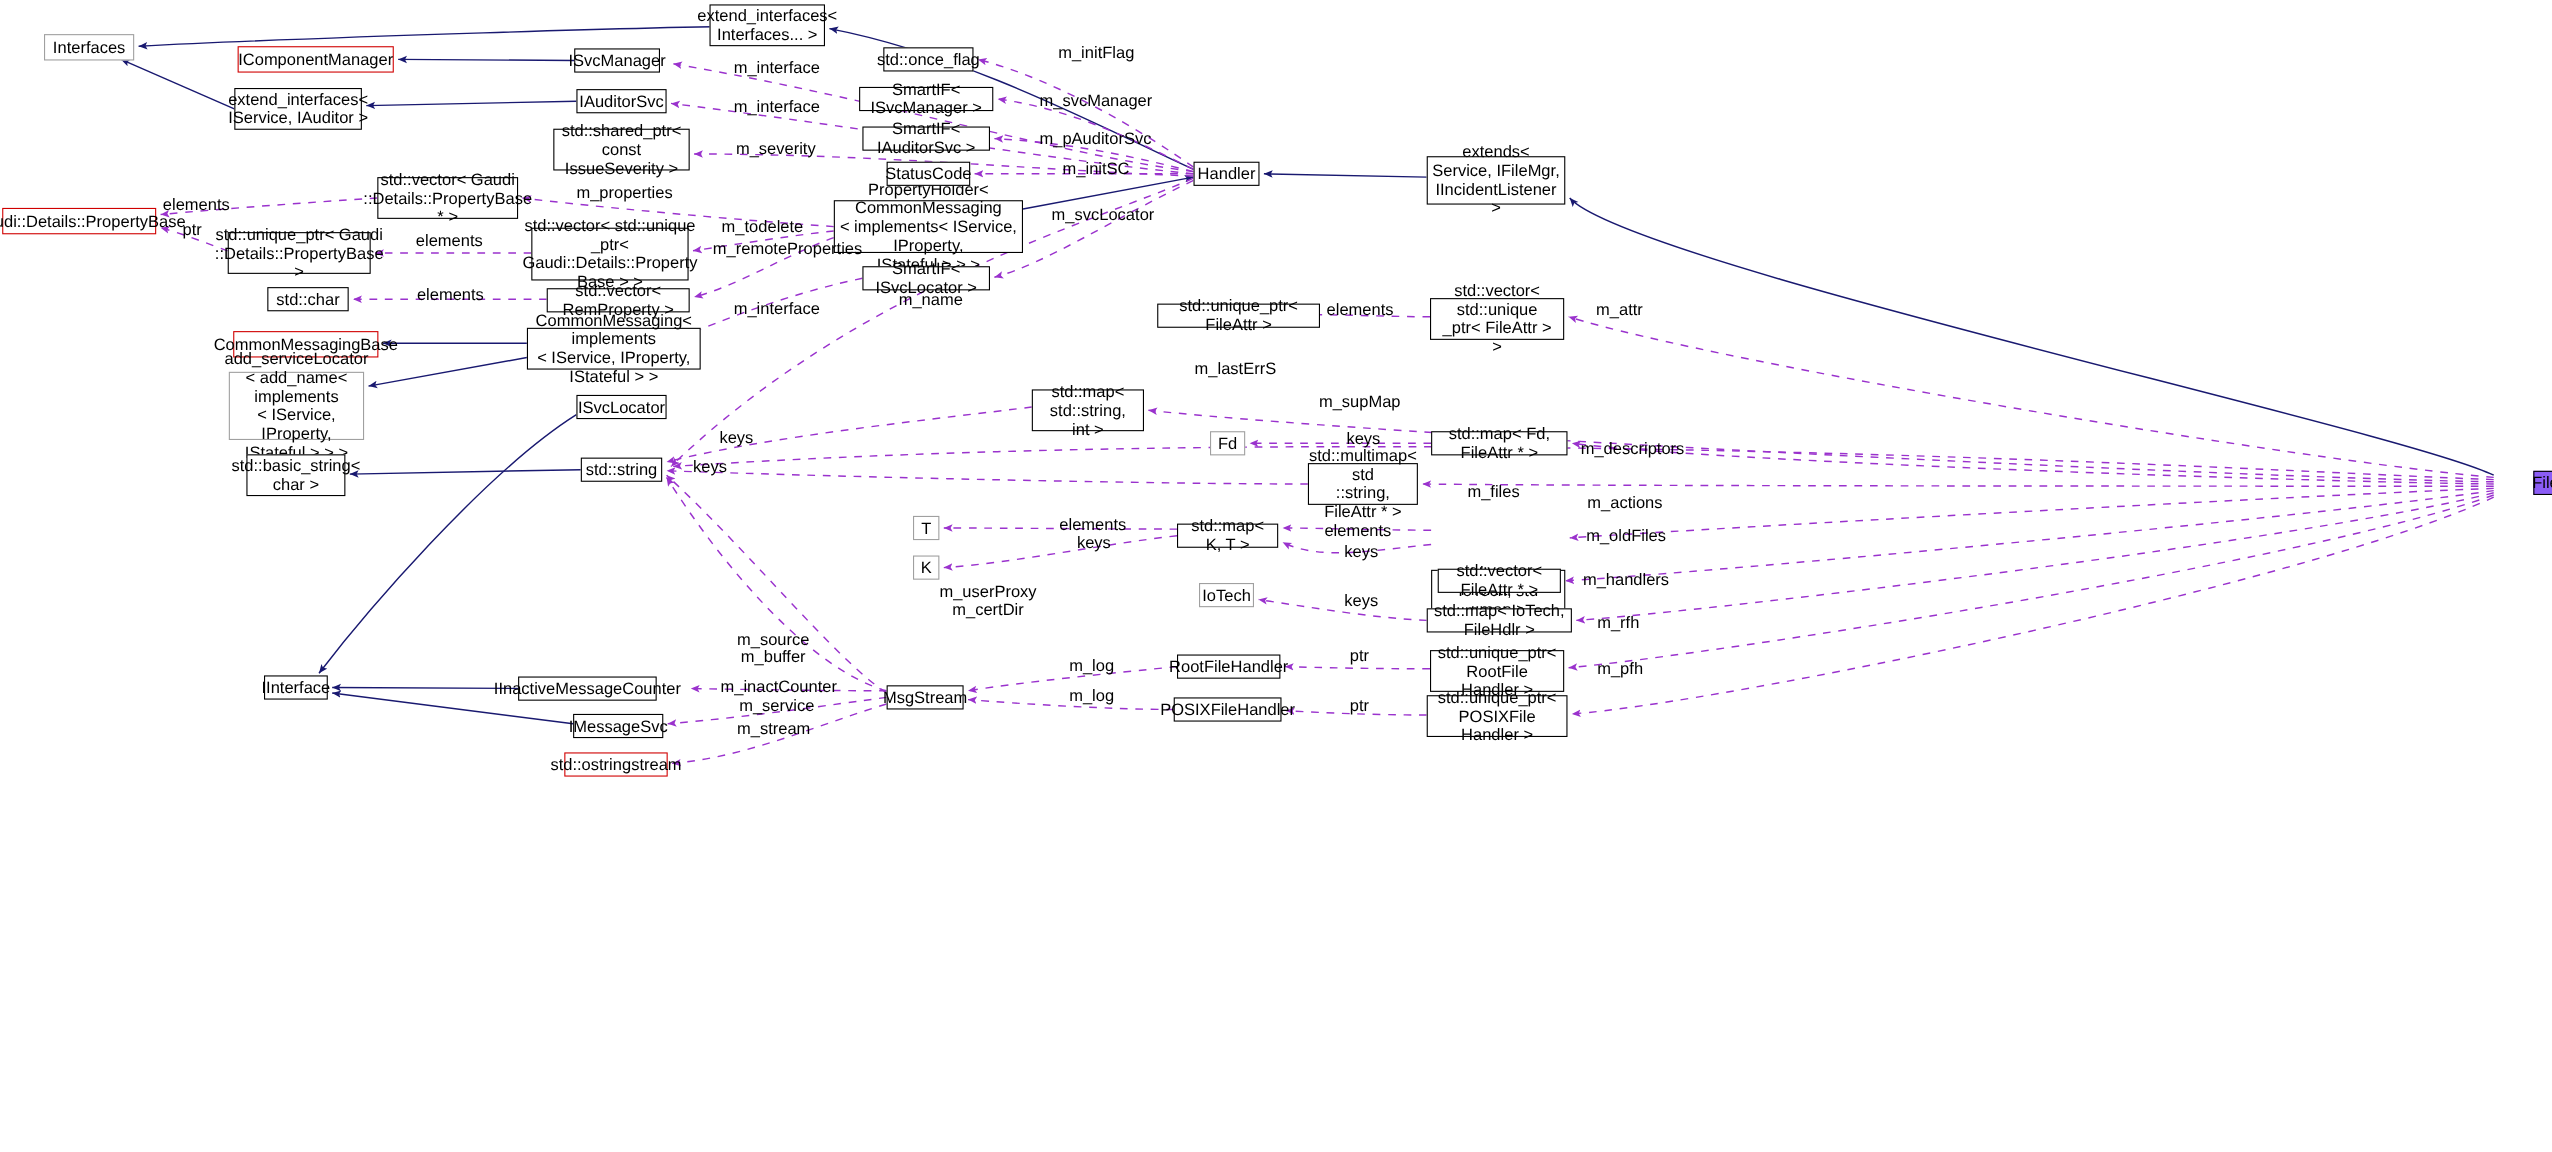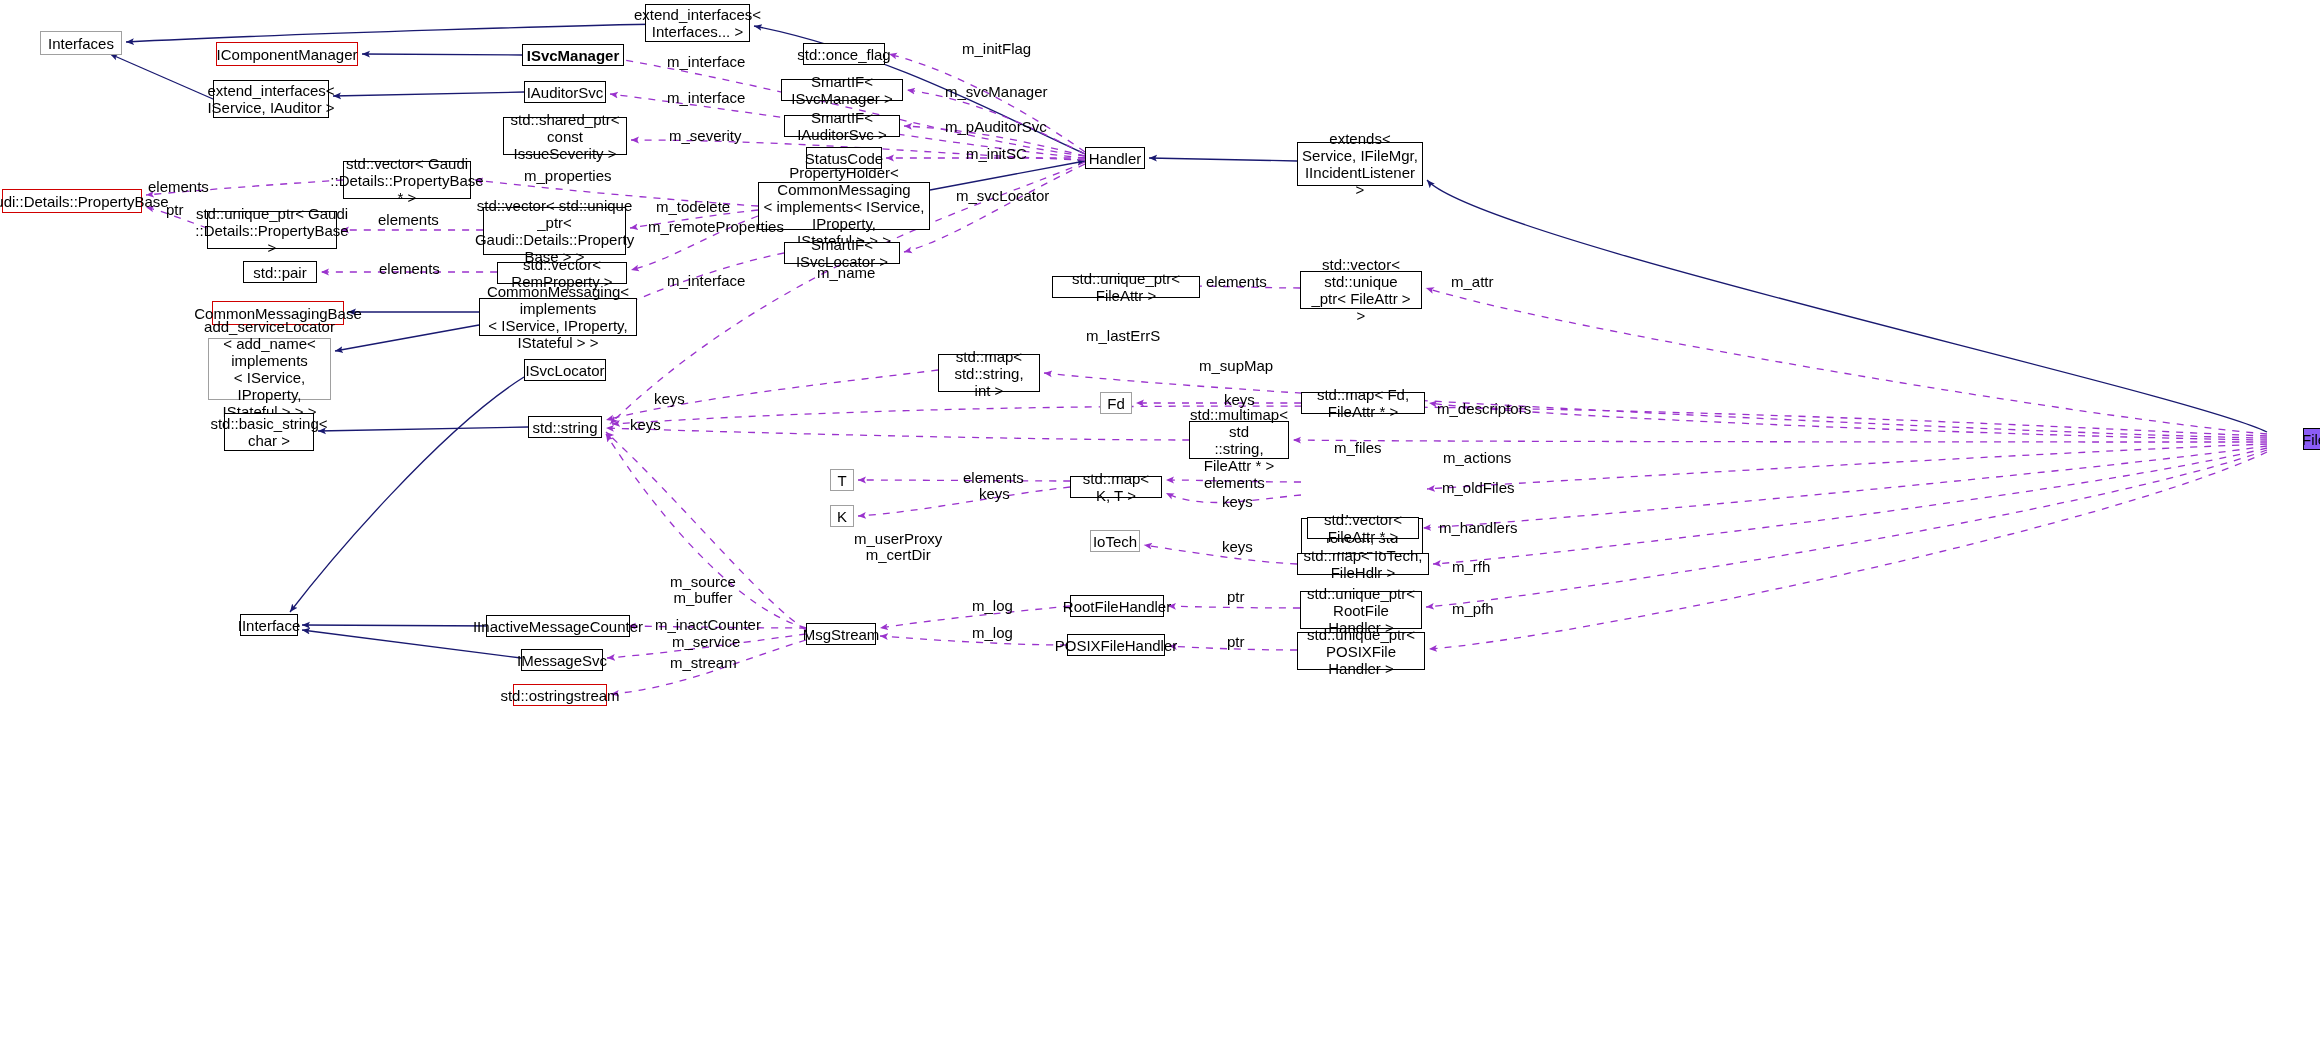--- a/index.html
+++ b/index.html
@@ -138,33 +138,33 @@
         <path d="M 806 640 C 740 660 680 688 611 694" fill="none" stroke="#9a32cd" stroke-width="1.3" stroke-dasharray="7,7" marker-end="url(#use-arrow)"></path>
       </g>
   </svg>
   <div id="node-layer">
       <div class="node grey" style="left: 40px; top: 31px; width: 82px; height: 24px;">Interfaces</div>
       <div class="node red" style="left: 216px; top: 42px; width: 142px; height: 24px;">IComponentManager</div>
       <div class="node" style="left: 213px; top: 80px; width: 116px; height: 38px;">extend_interfaces&lt;
 IService, IAuditor &gt;</div>
       <div class="node" style="left: 645px; top: 4px; width: 105px; height: 38px;">extend_interfaces&lt;
 Interfaces... &gt;</div>
-      <div class="node" style="left: 522px; top: 44px; width: 102px; height: 22px; font-weight: bold;">ISvcManager</div>
+      <div class="node" style="left: 522px; top: 44px; width: 78px; height: 22px;">ISvcManager</div>
       <div class="node" style="left: 524px; top: 81px; width: 82px; height: 22px;">IAuditorSvc</div>
       <div class="node" style="left: 503px; top: 117px; width: 124px; height: 38px;">std::shared_ptr&lt; const
 IssueSeverity &gt;</div>
       <div class="node red" style="left: 2px; top: 189px; width: 140px; height: 24px;">Gaudi::Details::PropertyBase</div>
       <div class="node" style="left: 343px; top: 161px; width: 128px; height: 38px;">std::vector&lt; Gaudi
 ::Details::PropertyBase * &gt;</div>
       <div class="node" style="left: 207px; top: 211px; width: 130px; height: 38px;">std::unique_ptr&lt; Gaudi
 ::Details::PropertyBase &gt;</div>
       <div class="node" style="left: 483px; top: 207px; width: 143px; height: 48px;">std::vector&lt; std::unique
 _ptr&lt; Gaudi::Details::Property
 Base &gt; &gt;</div>
-      <div class="node" style="left: 243px; top: 261px; width: 74px; height: 22px;">std::pair</div>
+      <div class="node" style="left: 243px; top: 261px; width: 74px; height: 22px;">std::char</div>
       <div class="node" style="left: 497px; top: 262px; width: 130px; height: 22px;">std::vector&lt; RemProperty &gt;</div>
       <div class="node red" style="left: 212px; top: 301px; width: 132px; height: 24px;">CommonMessagingBase</div>
       <div class="node" style="left: 479px; top: 298px; width: 158px; height: 38px;">CommonMessaging&lt; implements
 &lt; IService, IProperty, IStateful &gt; &gt;</div>
       <div class="node grey" style="left: 208px; top: 338px; width: 123px; height: 62px;">add_serviceLocator
 &lt; add_name&lt; implements
 &lt; IService, IProperty,
 IStateful &gt; &gt; &gt;</div>
       <div class="node" style="left: 524px; top: 359px; width: 82px; height: 22px;">ISvcLocator</div>
       <div class="node" style="left: 224px; top: 413px; width: 90px; height: 38px;">std::basic_string&lt;
@@ -198,21 +198,21 @@
       <div class="node grey" style="left: 1090px; top: 530px; width: 50px; height: 22px;">IoTech</div>
       <div class="node" style="left: 1307px; top: 517px; width: 112px; height: 22px;">std::vector&lt; FileAttr * &gt;</div>
       <div class="node" style="left: 1297px; top: 553px; width: 132px; height: 22px;">std::map&lt; IoTech, FileHdlr &gt;</div>
       <div class="node" style="left: 1070px; top: 595px; width: 94px; height: 22px;">RootFileHandler</div>
       <div class="node" style="left: 1300px; top: 591px; width: 122px; height: 38px;">std::unique_ptr&lt; RootFile
 Handler &gt;</div>
       <div class="node" style="left: 1067px; top: 634px; width: 98px; height: 22px;">POSIXFileHandler</div>
       <div class="node" style="left: 1297px; top: 632px; width: 128px; height: 38px;">std::unique_ptr&lt; POSIXFile
 Handler &gt;</div>
       <div class="node" style="left: 240px; top: 614px; width: 58px; height: 22px;">IInterface</div>
-      <div class="node" style="left: 486px; top: 615px; width: 144px; height: 22px;">IInactiveMessageCounter</div>
+      <div class="node" style="left: 471px; top: 615px; width: 126px; height: 22px;">IInactiveMessageCounter</div>
       <div class="node" style="left: 521px; top: 649px; width: 82px; height: 22px;">IMessageSvc</div>
       <div class="node red" style="left: 513px; top: 684px; width: 94px; height: 22px;">std::ostringstream</div>
       <div class="node" style="left: 806px; top: 623px; width: 70px; height: 22px;">MsgStream</div>
       <div class="node filled" style="left: 2267px; top: 428px; width: 48px; height: 22px;">FileMgr</div>
     </div>
   <div id="label-layer">
       <div class="edge-label" style="left: 667px; top: 54px;">m_interface</div>
       <div class="edge-label" style="left: 667px; top: 90px;">m_interface</div>
       <div class="edge-label" style="left: 669px; top: 128px;">m_severity</div>
       <div class="edge-label" style="left: 524px; top: 168px;">m_properties</div>

